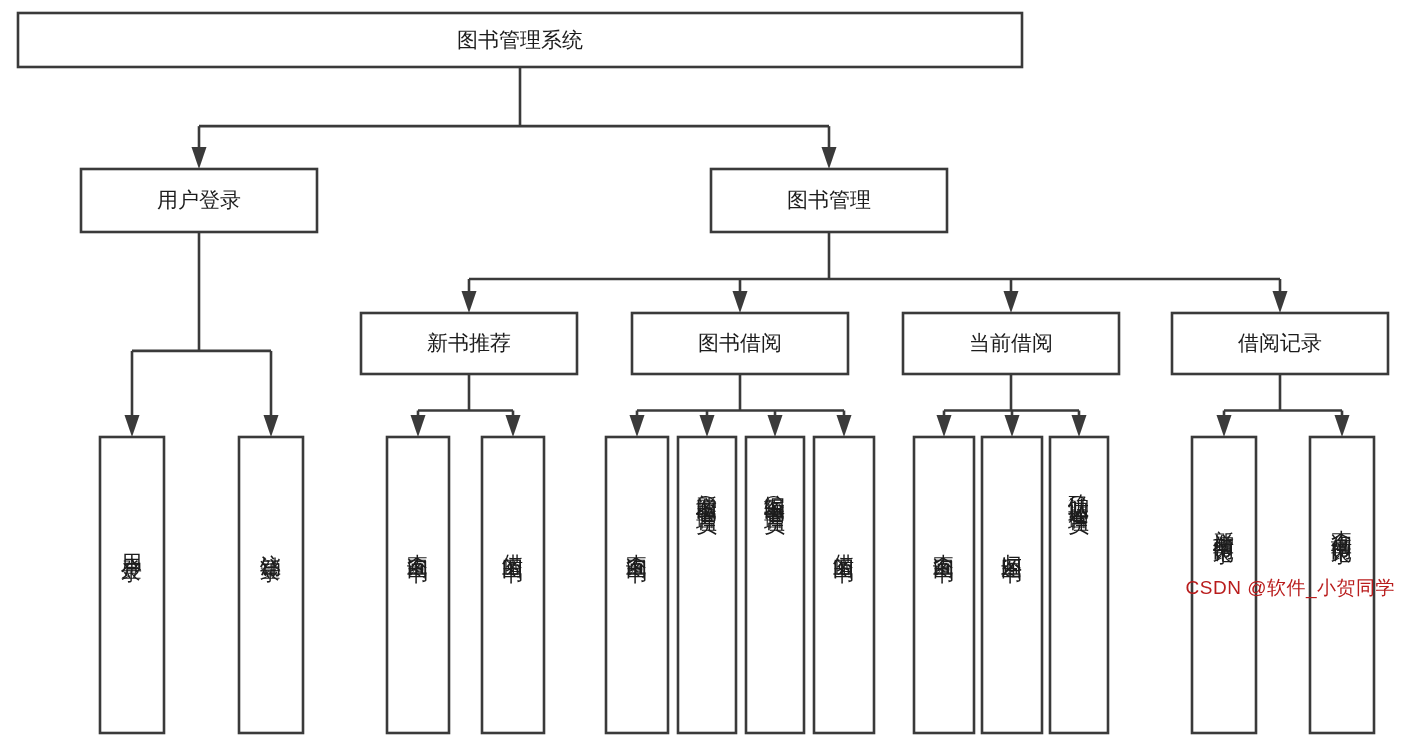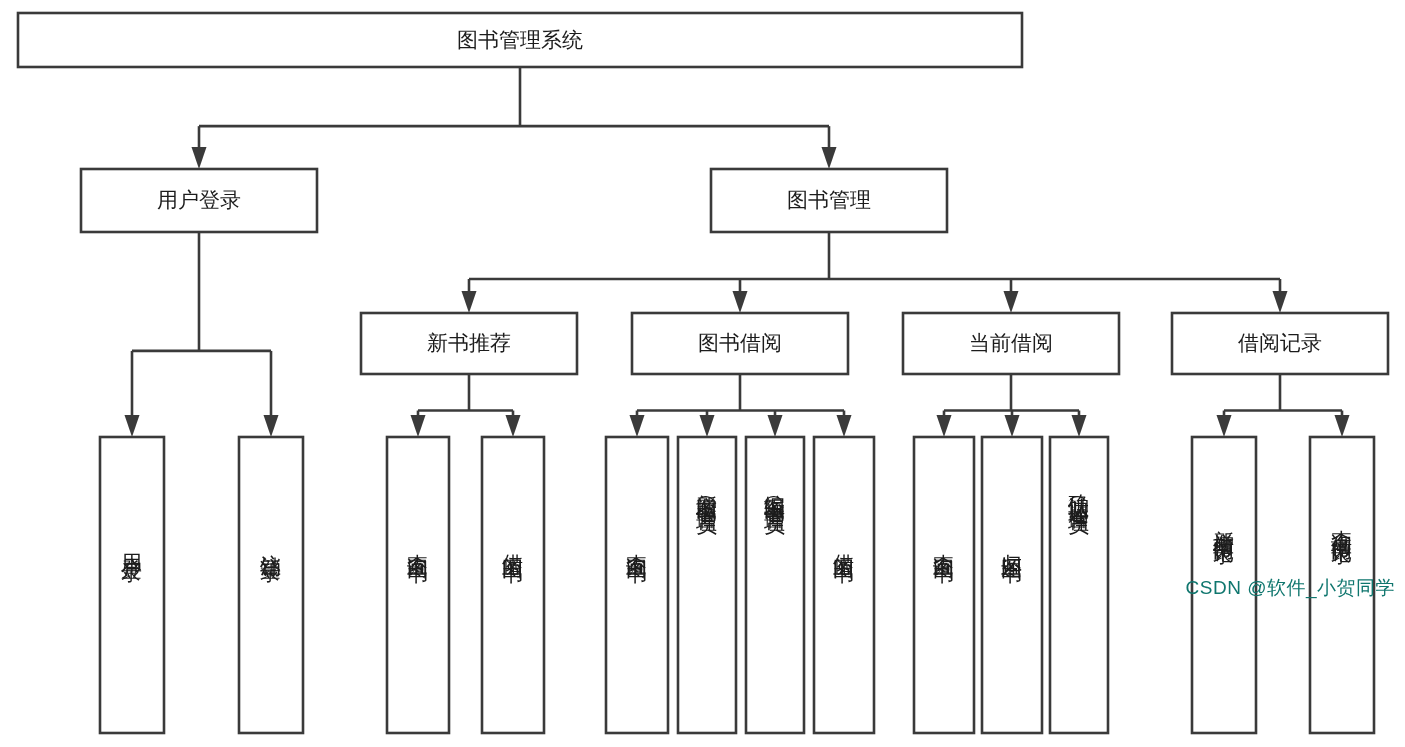--- a/index.html
+++ b/index.html
@@ -65,21 +65,21 @@
     color: #1c1c1c;
     letter-spacing: 3px;
     white-space: nowrap;
   }
   .watermark {
     position: absolute;
     right: 10px;
     bottom: 6px;
     font-family: "Liberation Sans", "DejaVu Sans", sans-serif;
     font-size: 19px;
-    color: #0f766e;
+    color: #b91c1c;
     white-space: nowrap;
     letter-spacing: 0.5px;
   }
 </style>
 </head>
 <body>
 
 <div id="diagram-root">
 
   <svg class="diagram-canvas" id="canvas" viewBox="0 0 1405 747" xmlns="http://www.w3.org/2000/svg">

